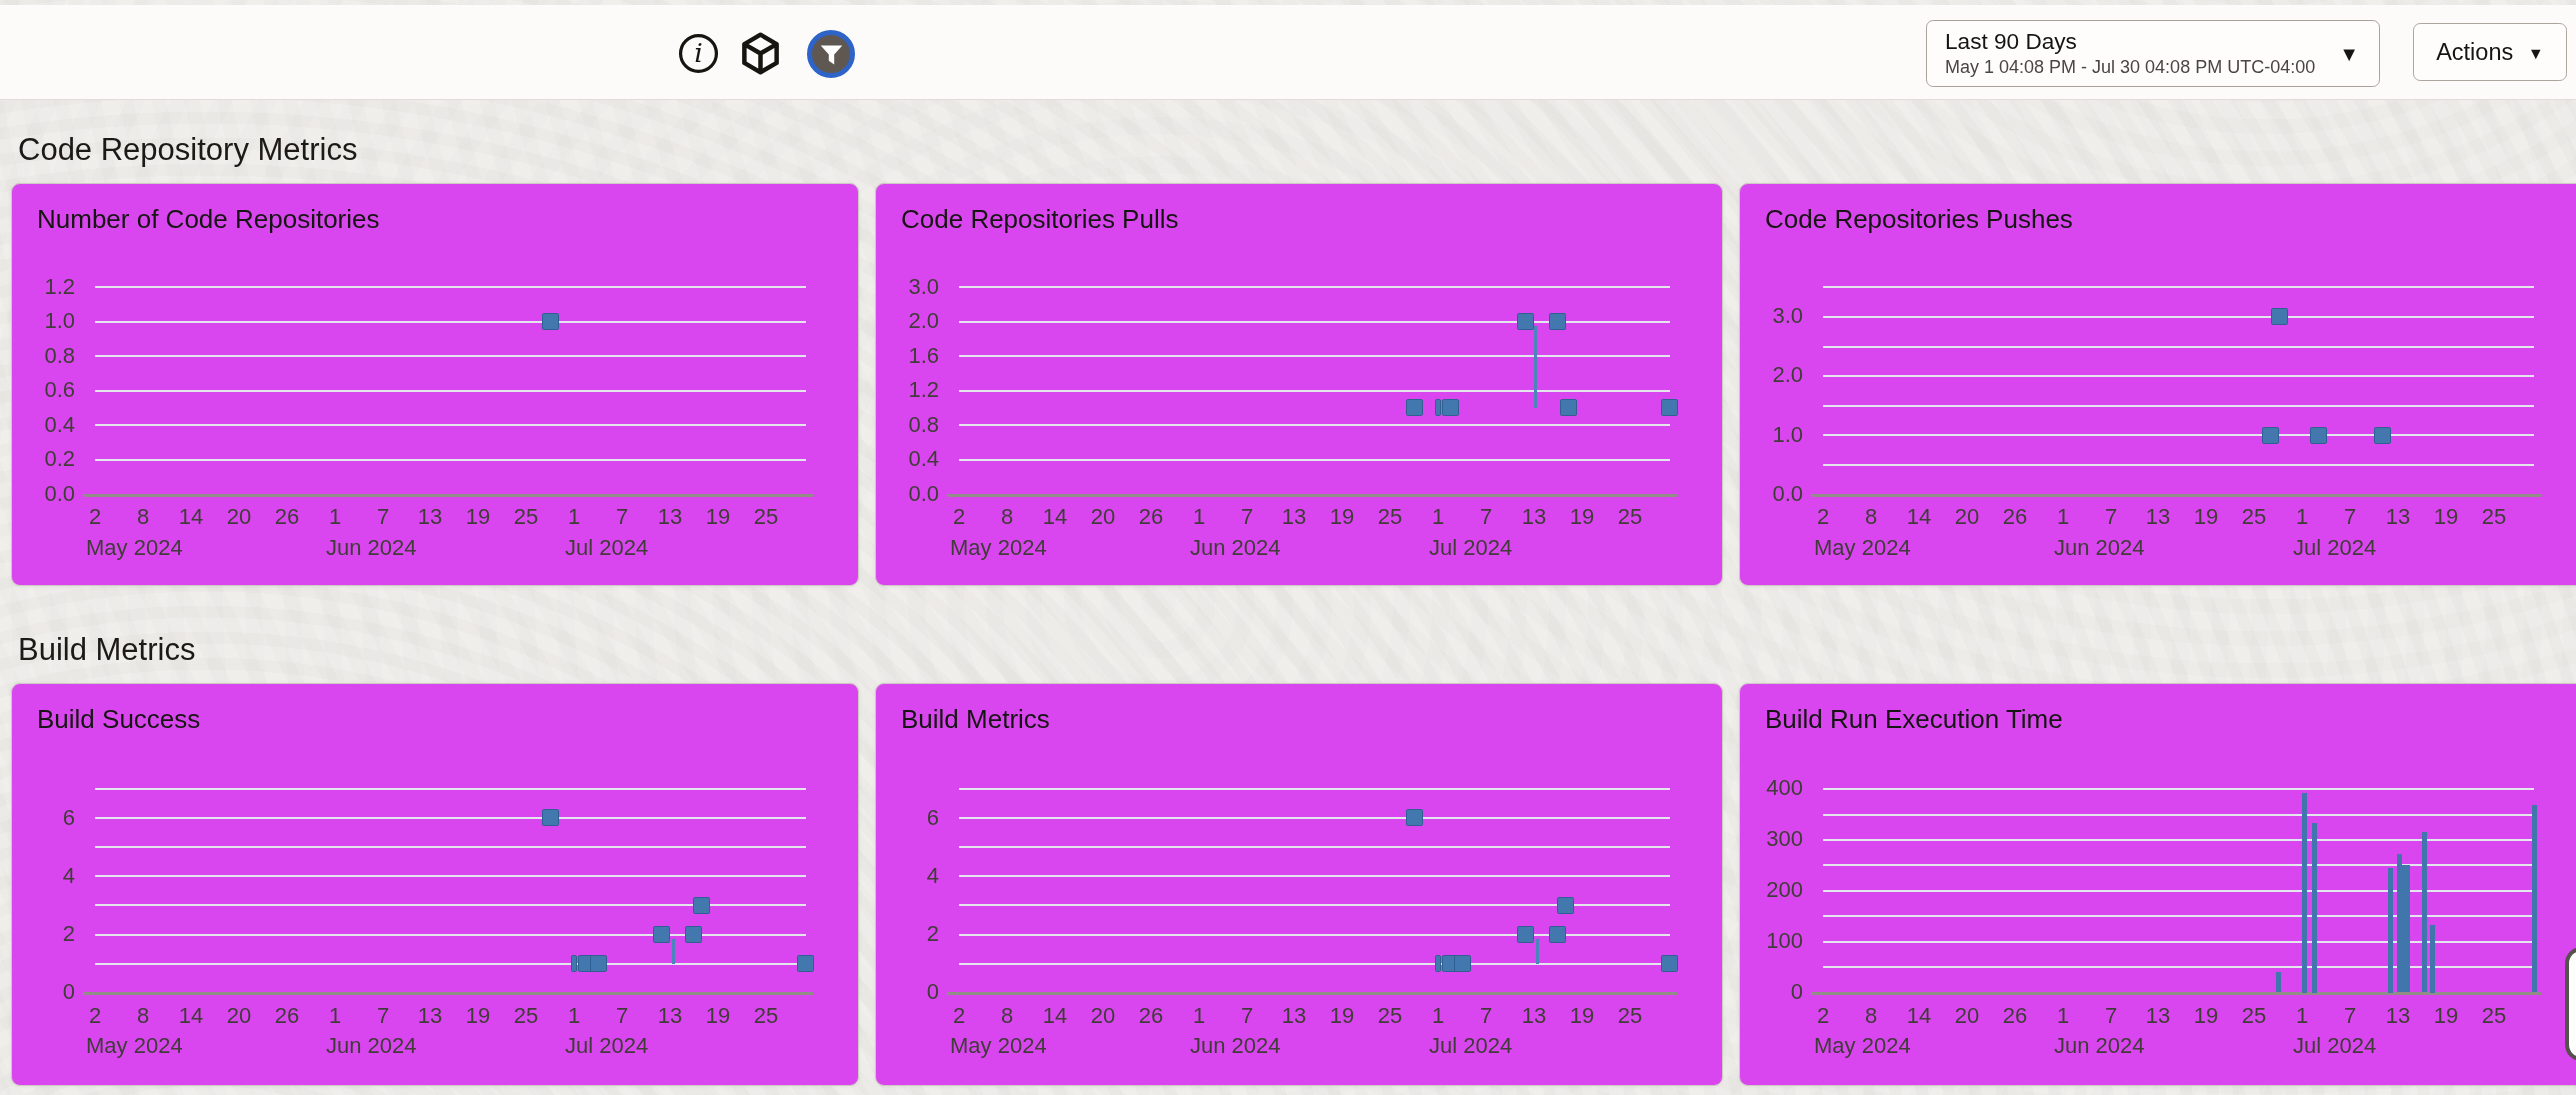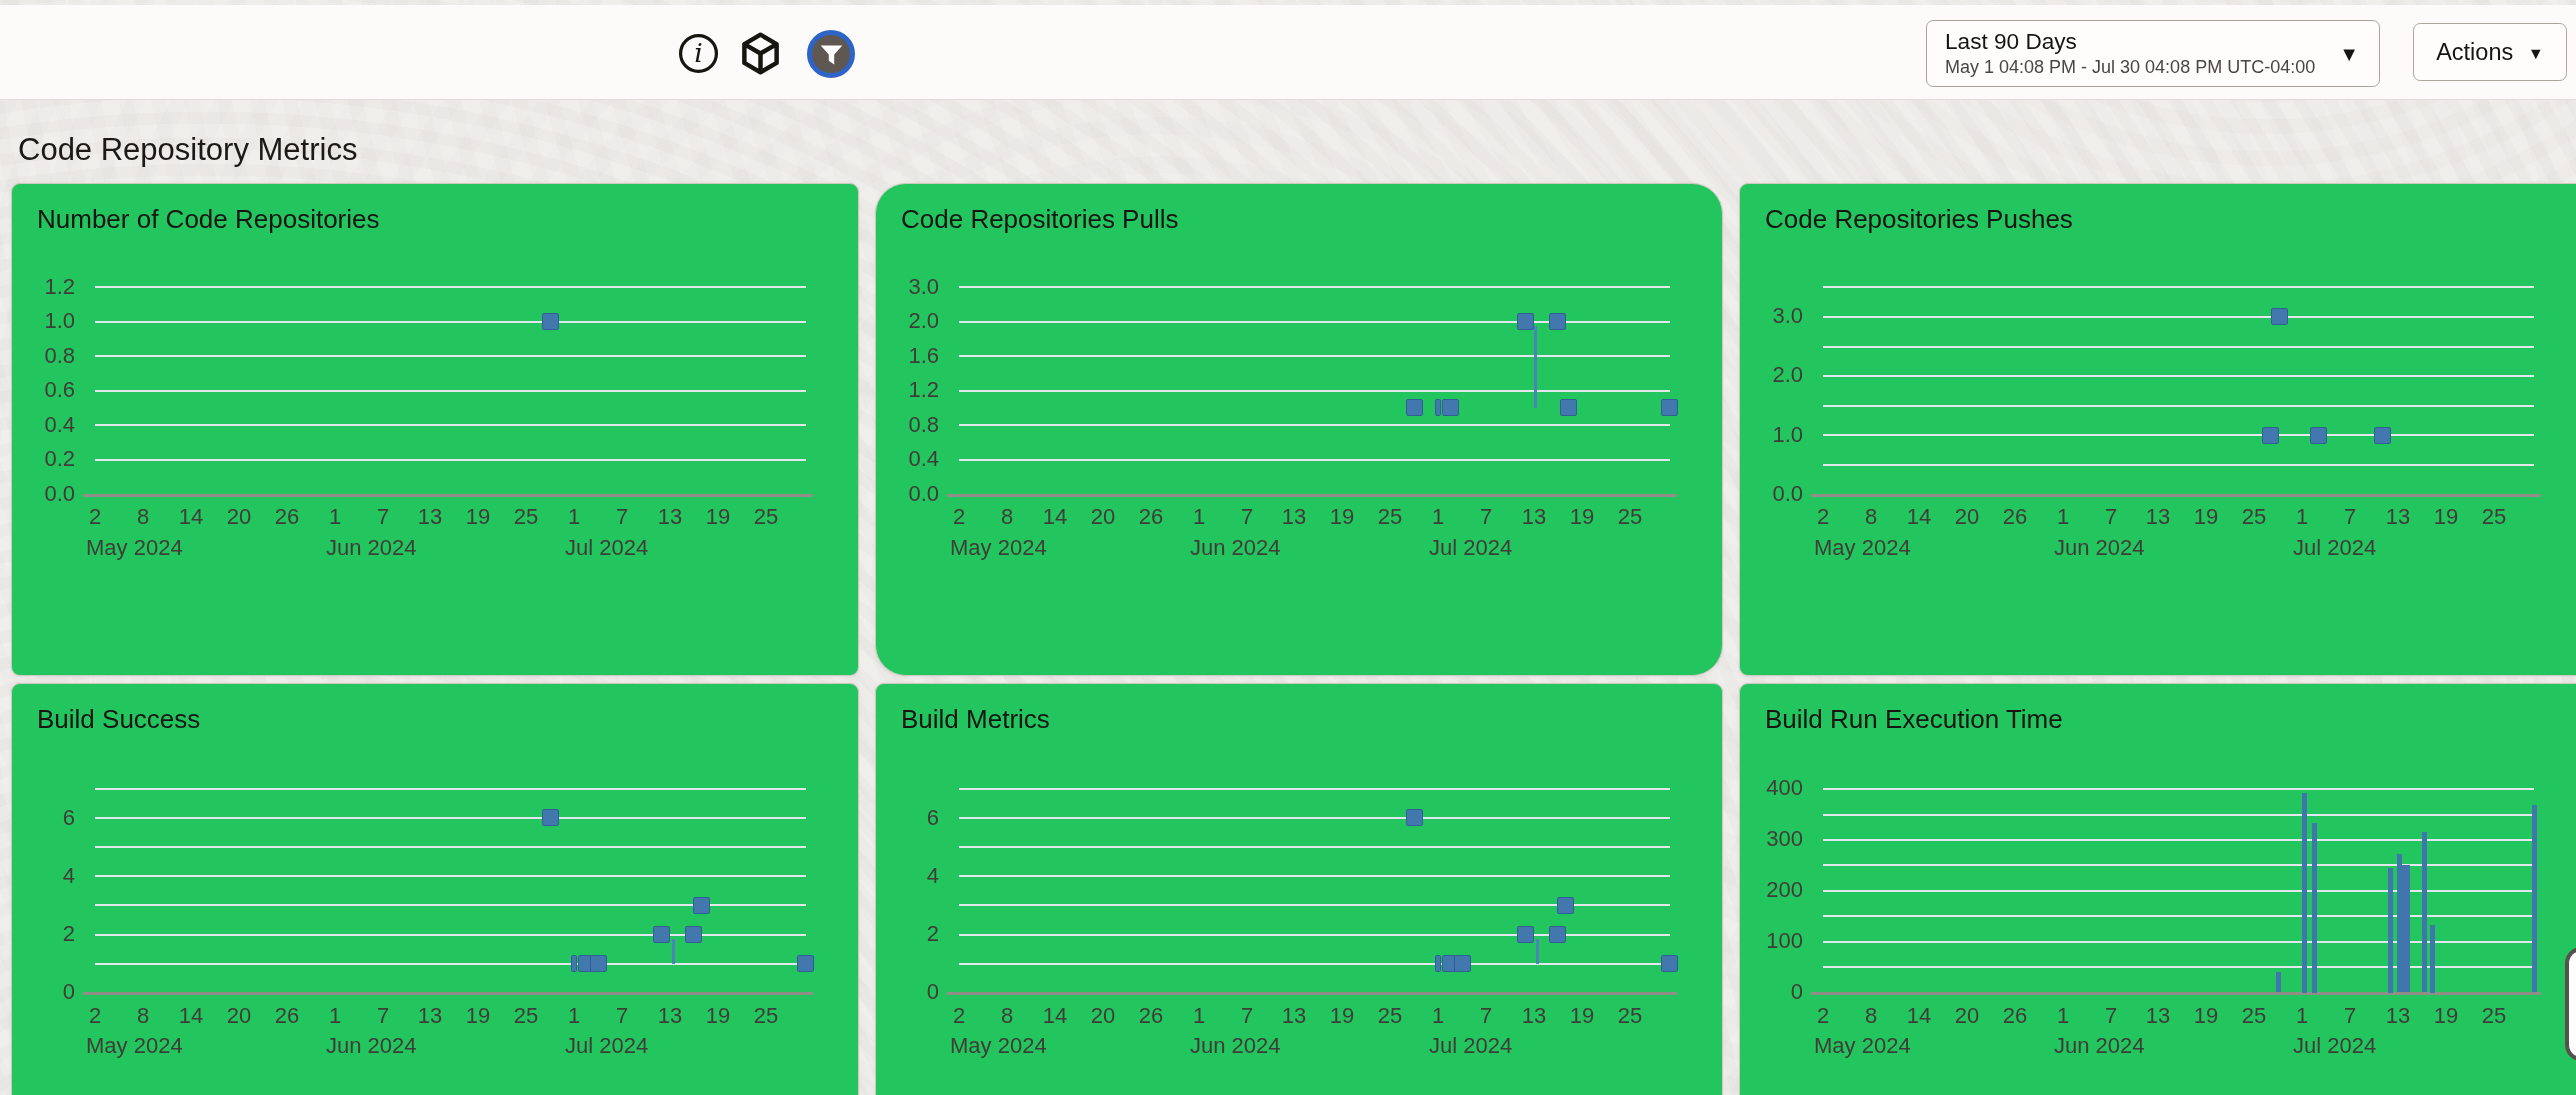--- a/index.html
+++ b/index.html
@@ -28,21 +28,21 @@
   .range-ctl{left:1926px;top:14.5px;width:454px;height:67px;border:1.8px solid #a8a29a;padding:7.2px 51px 7.2px 18px;cursor:pointer;}
   .range-main{font-size:22.6px;color:#161513;line-height:28px;white-space:nowrap;}
   .range-sub{font-size:18px;color:#4a4641;line-height:22.6px;white-space:nowrap;}
   .range-caret{position:absolute;right:20px;top:22px;font-size:20px;color:#161513;}
   .actions-ctl{left:2413px;top:18px;width:154px;height:58px;border:1.8px solid #aba59e;
     display:flex;align-items:center;justify-content:center;gap:14.5px;cursor:pointer;}
   .actions-label{font-size:23.5px;color:#161513;}
   .actions-caret{font-size:16.3px;color:#161513;padding-top:1.8px;}
   .section-title{position:absolute;left:18px;font-size:31px;color:#1c1a17;}
   .card{
-    position:absolute;width:848px;height:493px;background:#22c55e;
+    position:absolute;width:848px;height:403px;background:#d946ef;
     border:1.8px solid #cfc9c2;border-radius:9px;box-sizing:border-box;
     box-shadow:0 0.9px 3.6px rgba(40,35,30,0.06);
   }
   .chart-title{position:absolute;left:25px;top:20px;font-size:26px;color:#161513;white-space:nowrap;}
   .plot{position:absolute;left:0;top:0;right:0;bottom:0;}
   .grid{position:absolute;height:1.8px;background:#e3e6ed;}
   .zero{position:absolute;height:2.7px;background:#918d87;}
   .ylab{position:absolute;text-align:right;font-size:22px;color:#403d38;}
   .xlab{position:absolute;text-align:center;font-size:22px;color:#403d38;width:54px;}
   .mlab{position:absolute;font-size:22px;color:#403d38;white-space:nowrap;}
@@ -124,21 +124,21 @@
       <div class="xlab" style="left: 583px; top: 320px;">7</div>
       <div class="xlab" style="left: 631px; top: 320px;">13</div>
       <div class="xlab" style="left: 679px; top: 320px;">19</div>
       <div class="xlab" style="left: 727px; top: 320px;">25</div>
       <div class="mlab" style="left: 74px; top: 351px;">May 2024</div>
       <div class="mlab" style="left: 314px; top: 351px;">Jun 2024</div>
       <div class="mlab" style="left: 553px; top: 351px;">Jul 2024</div>
       <div class="marker" style="left: 530px; top: 129px; width: 17px; height: 17px;"></div>
     </div>
 </div>
-<div class="card" style="left:875px;top:183px;border-radius:31px;">
+<div class="card" style="left:875px;top:183px;">
   <div class="chart-title">Code Repositories Pulls</div>
   <div class="plot">
       <div class="zero" style="left: 71px; top: 310px; width: 730px;"></div>
       <div class="ylab" style="left: 0px; width: 63px; top: 297px;">0.0</div>
       <div class="grid" style="left: 83px; top: 275px; width: 711px;"></div>
       <div class="ylab" style="left: 0px; width: 63px; top: 262px;">0.4</div>
       <div class="grid" style="left: 83px; top: 240px; width: 711px;"></div>
       <div class="ylab" style="left: 0px; width: 63px; top: 228px;">0.8</div>
       <div class="grid" style="left: 83px; top: 206px; width: 711px;"></div>
       <div class="ylab" style="left: 0px; width: 63px; top: 193px;">1.2</div>

